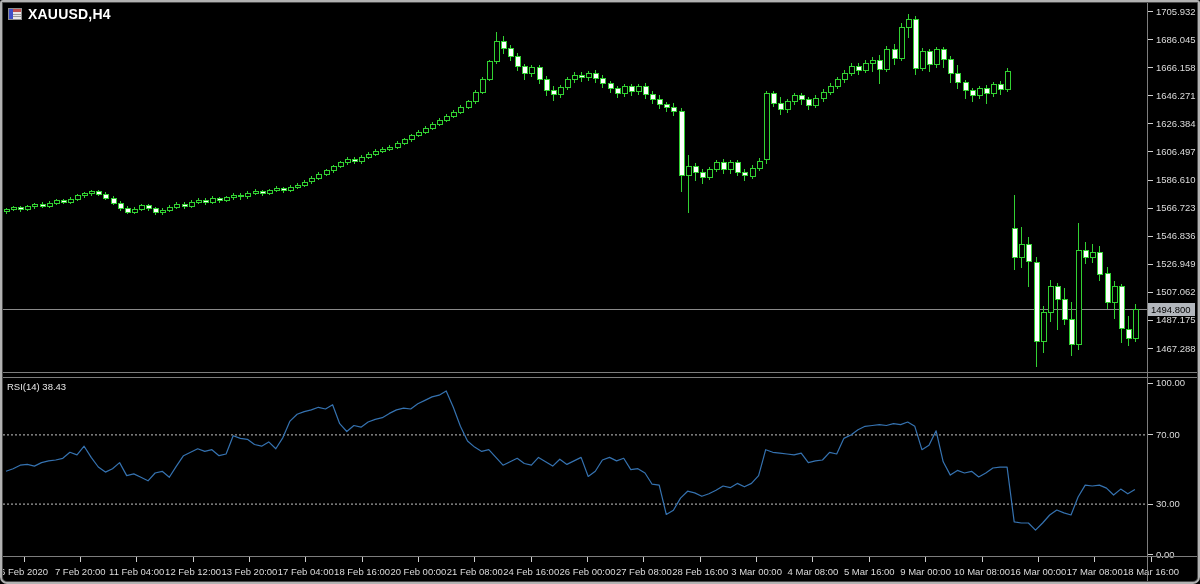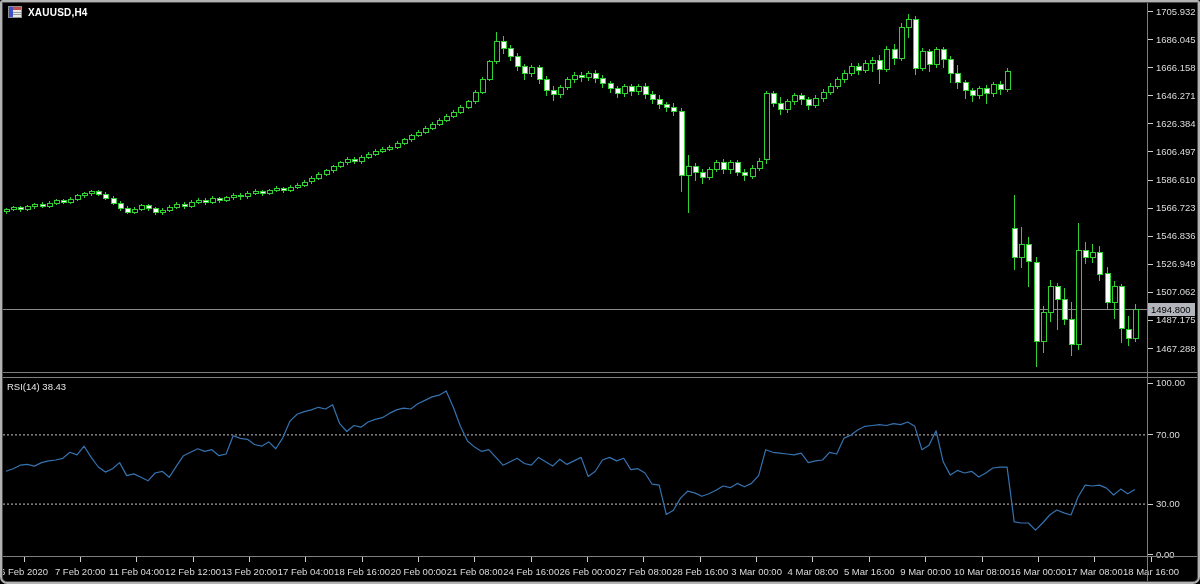--- a/index.html
+++ b/index.html
@@ -4,21 +4,21 @@
 <style>
   html,body{margin:0;padding:0;background:#000;}
   body{width:1200px;height:584px;position:relative;overflow:hidden;
        font-family:"Liberation Sans",sans-serif;}
   #frame{position:absolute;inset:0;border:2px solid #b2b2b2;
          border-radius:3px 3px 7px 7px;box-shadow:inset 0 0 0 1px #4a4a4a;
          pointer-events:none;z-index:5;}
   #chart-svg{position:absolute;left:0;top:0;background:#000;}
   #header{position:absolute;left:8px;top:6px;display:flex;align-items:center;
           gap:6px;z-index:4;}
-  #symbol-label{color:#fff;font-size:10px;font-weight:700;letter-spacing:.2px;}
+  #symbol-label{color:#fff;font-size:14px;font-weight:700;letter-spacing:.2px;}
   #rsi-label{position:absolute;left:7px;top:381px;color:#e8e8e8;font-size:9.5px;z-index:4;}
   text{font-family:"Liberation Sans",sans-serif;}
 </style>
 </head>
 <body>
 
 <div id="frame"></div>
 
 <div id="header">
   <svg width="14" height="12">

